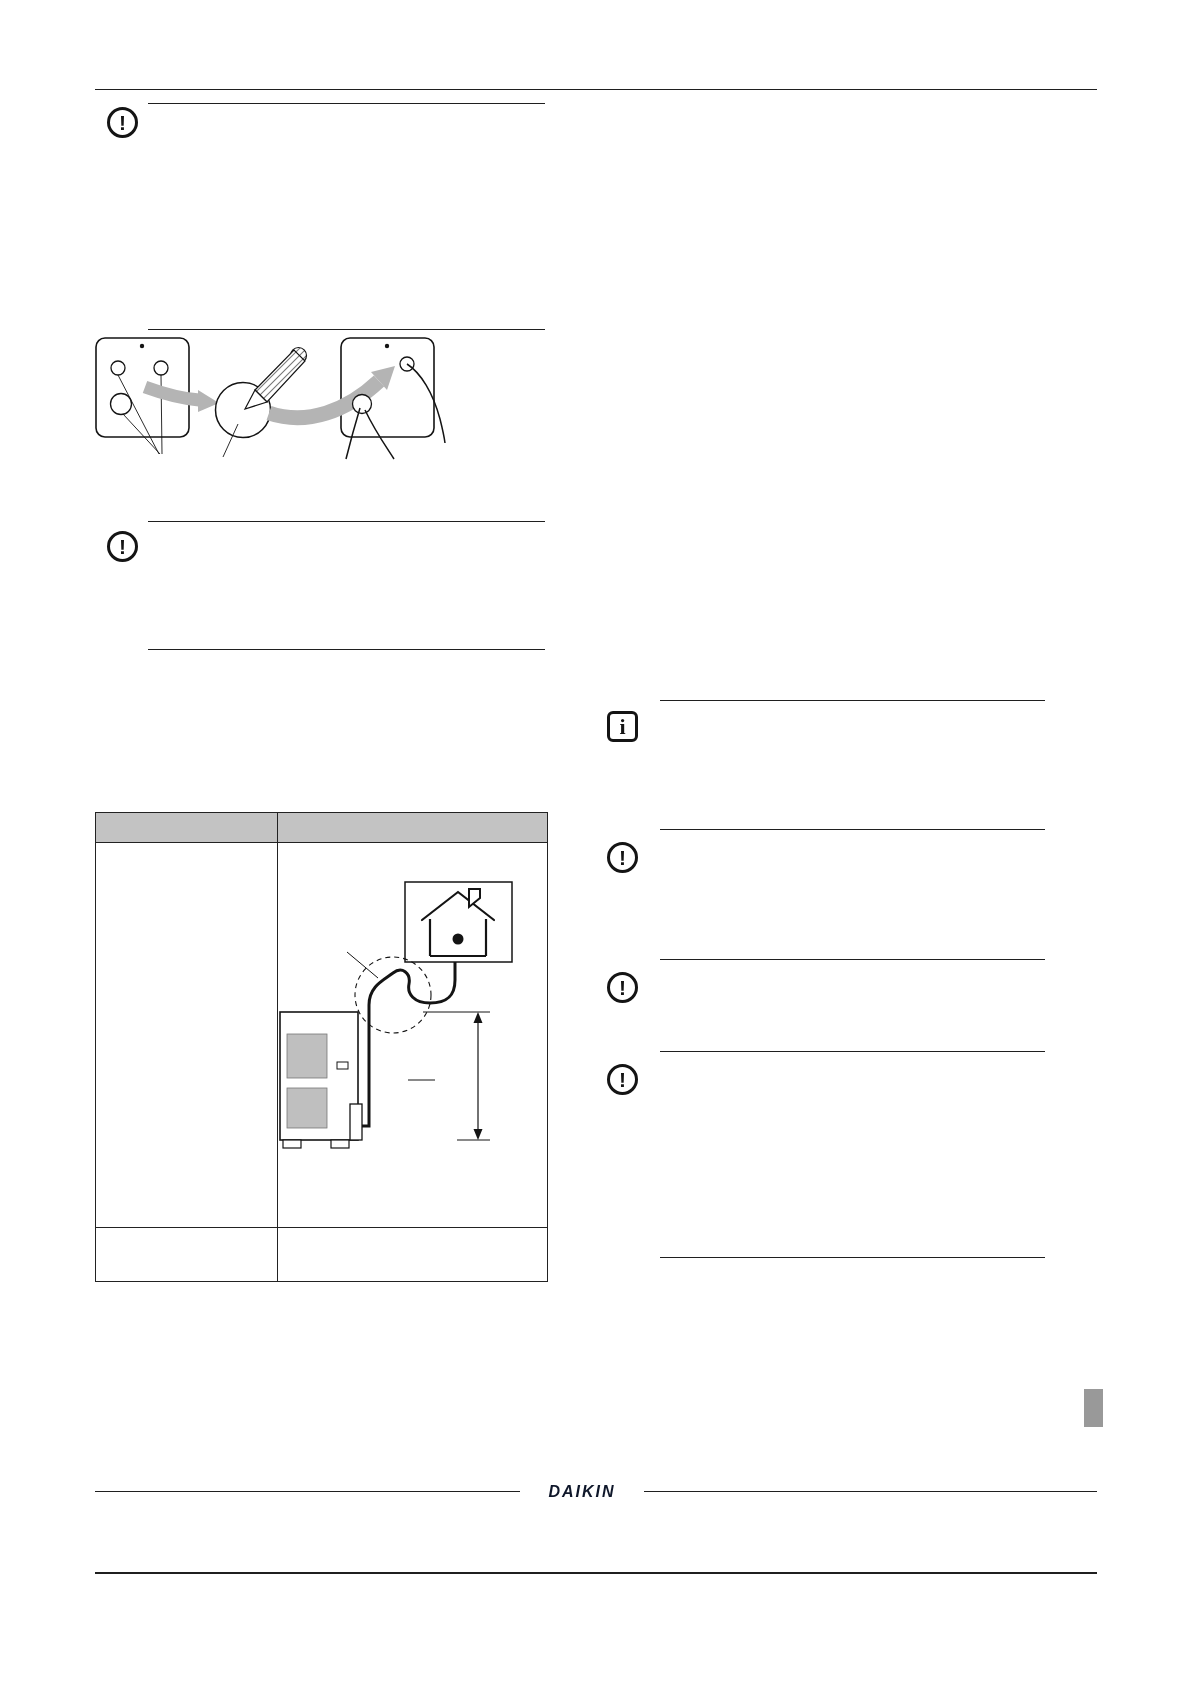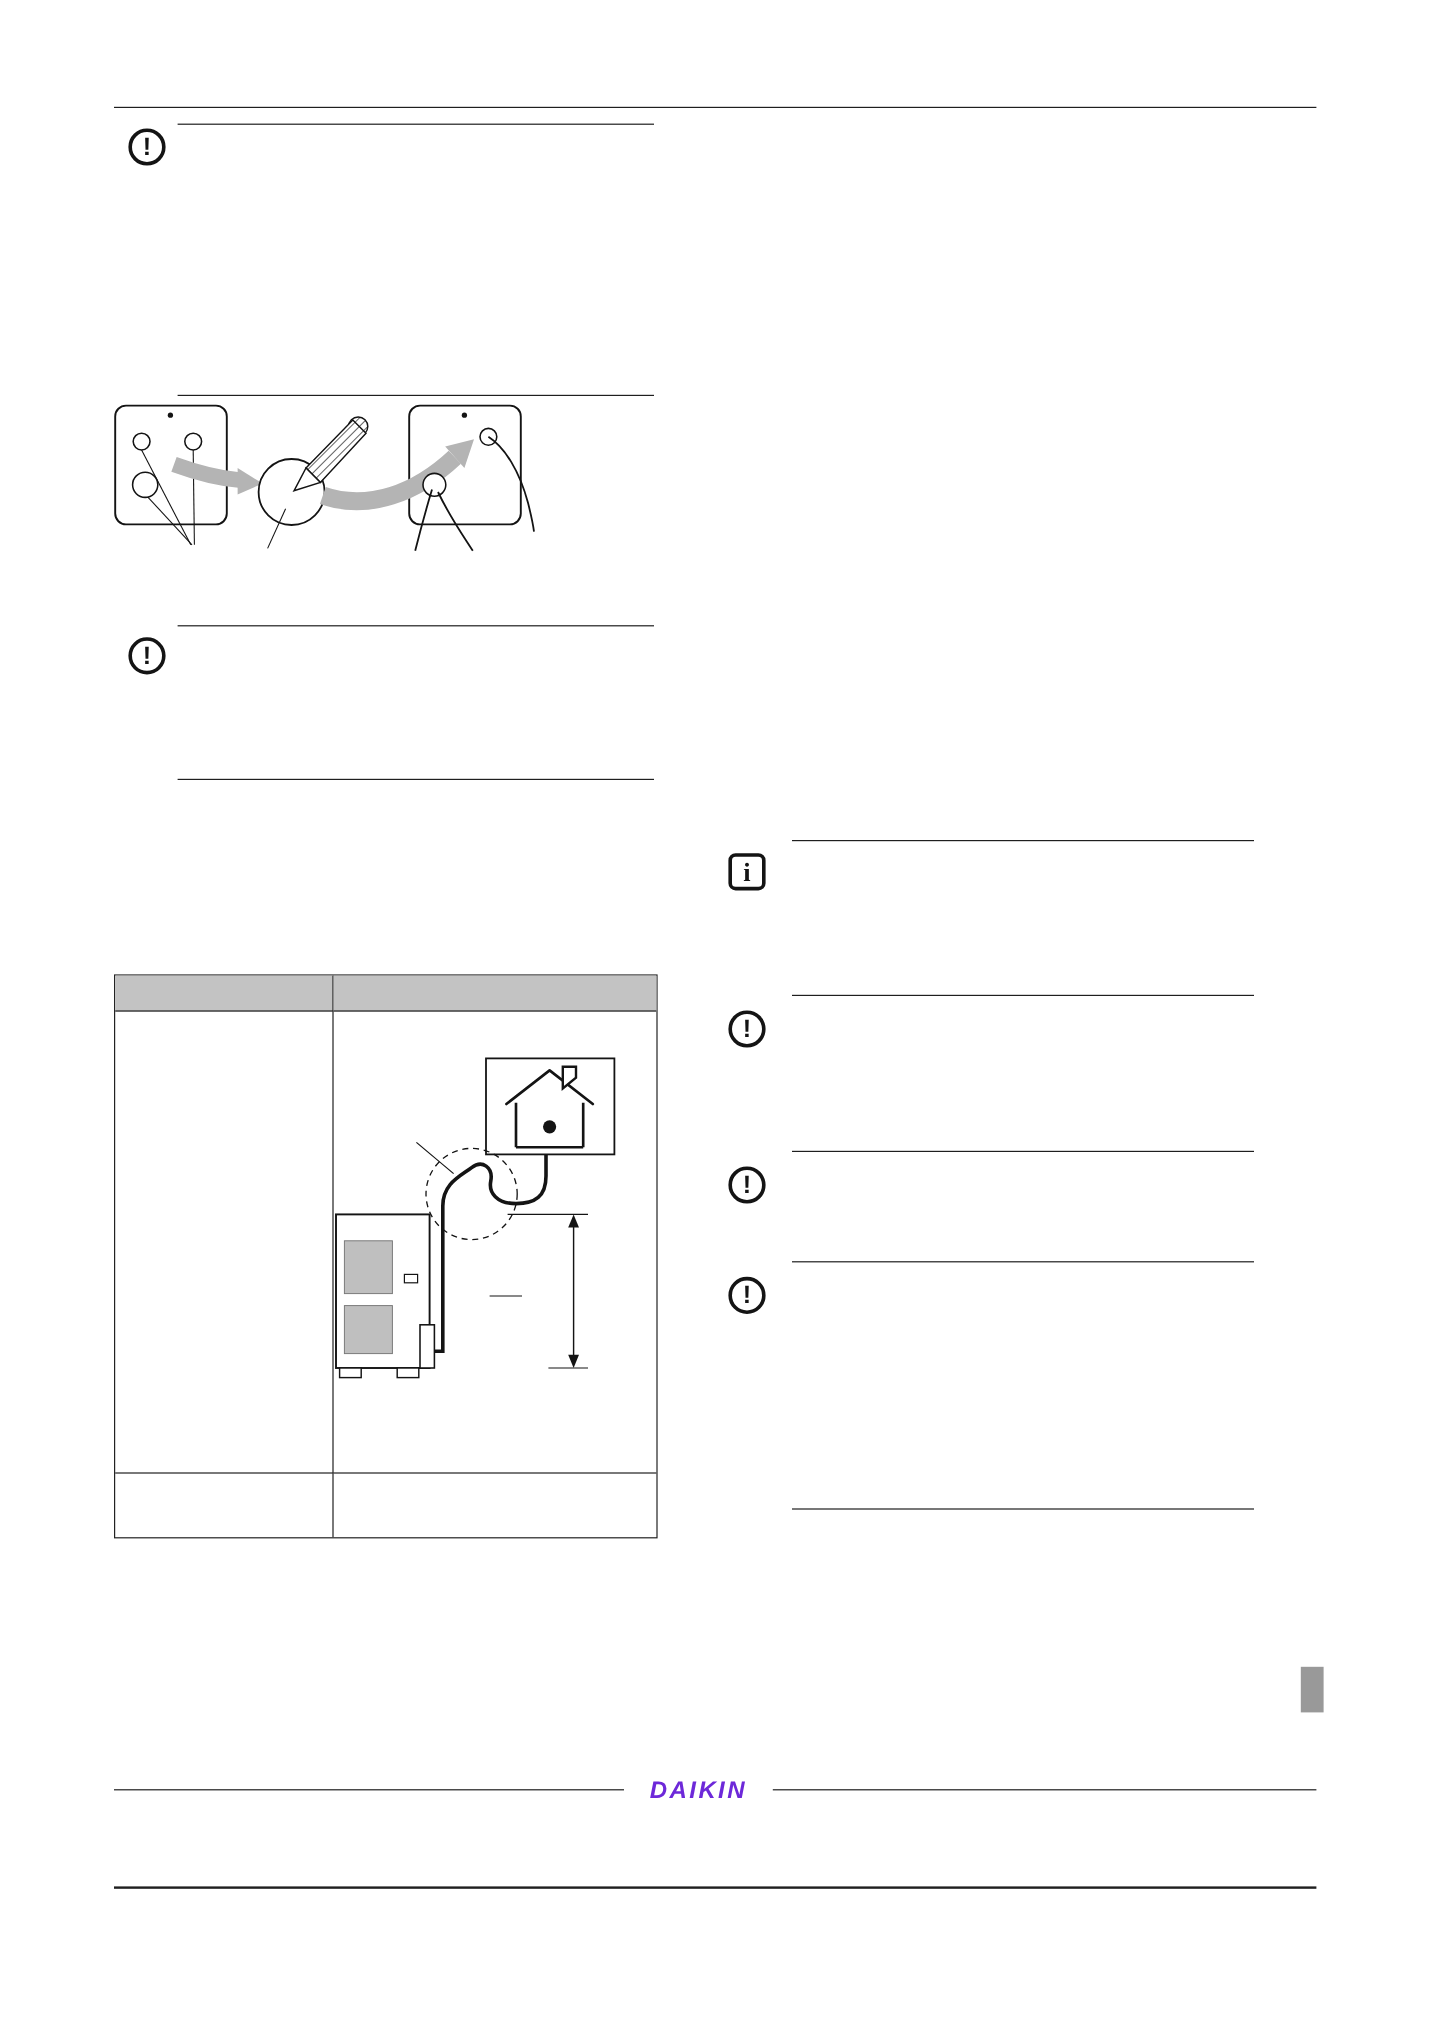--- a/index.html
+++ b/index.html
@@ -48,21 +48,21 @@
   .spec-table > div:nth-child(6) { border-bottom:none; }
   .spec-table .th { background:var(--table-header-bg, #c3c3c3); }
   .arrow-shaft { stroke:var(--arrow-gray, #b4b4b4); fill:none; }
   .arrow-head  { fill:var(--arrow-gray, #b4b4b4); }
   .grille      { fill:var(--grille-fill, #bfbfbf); }
   .logo {
     position:absolute; left:520px; top:1481px;
     width:124px; height:22px; background:#fff; z-index:2;
     display:flex; align-items:center; justify-content:center;
     font-weight:bold; font-style:italic;
-    font-size:20px; letter-spacing:2px; color:#6d28d9;
+    font-size:16px; letter-spacing:2px; color:#0f172a;
     font-family:"Liberation Sans", sans-serif;
   }
   .tab-marker { position:absolute; background:var(--tab-marker, #999999); }
 </style>
 </head>
 <body>
 
 <div class="page">
 
   <div class="rule" style="left:95px;top:89px;width:1002px"></div>

